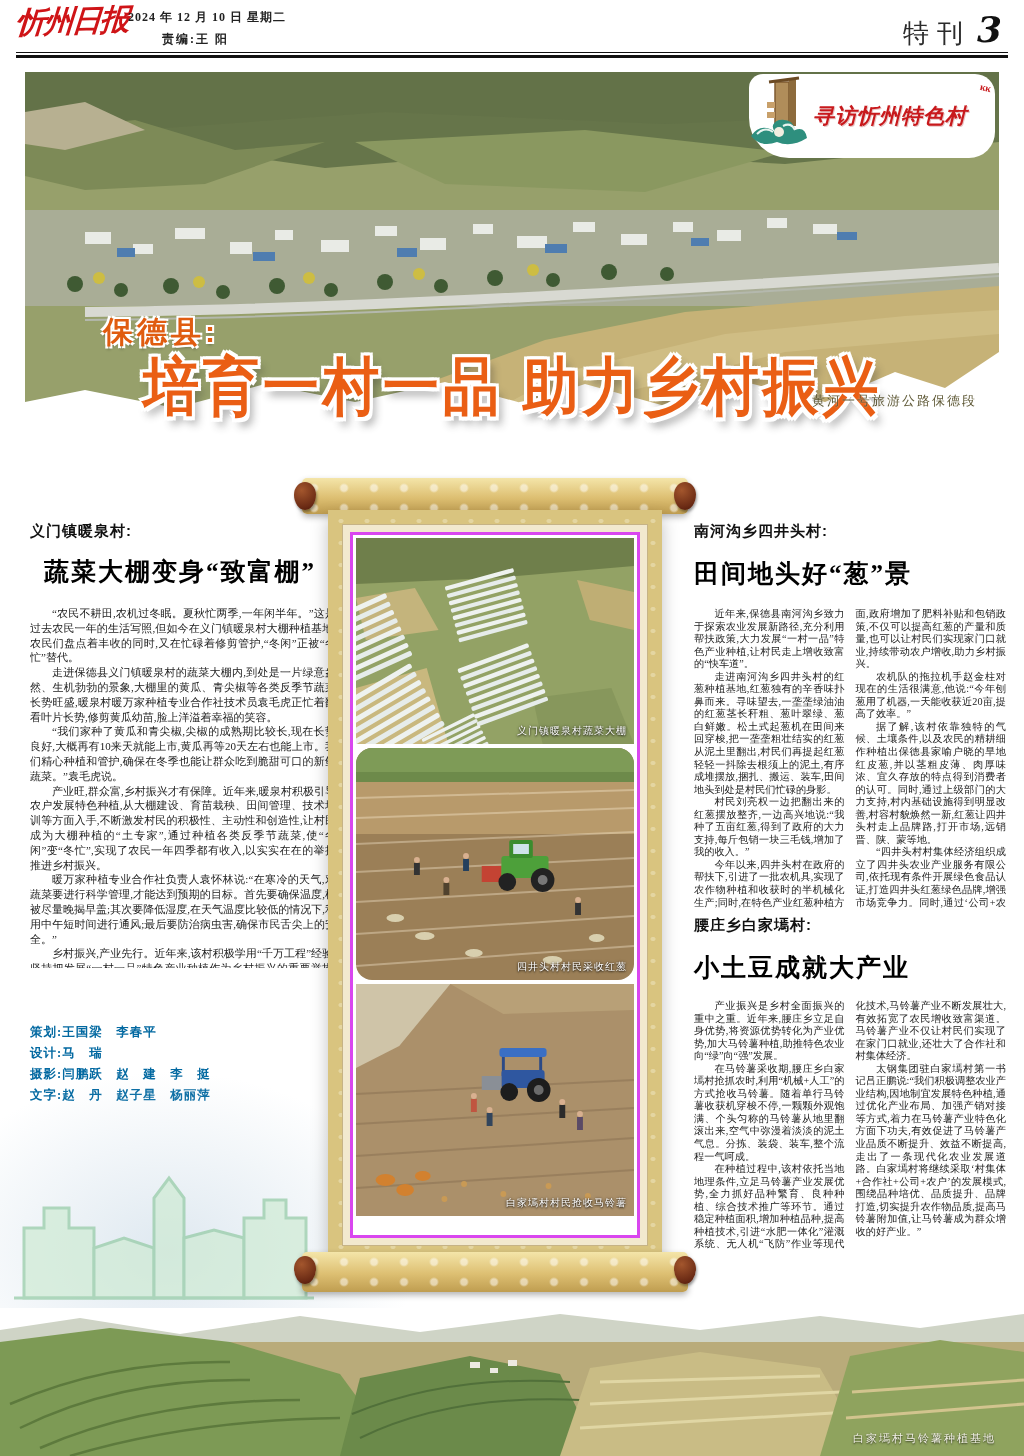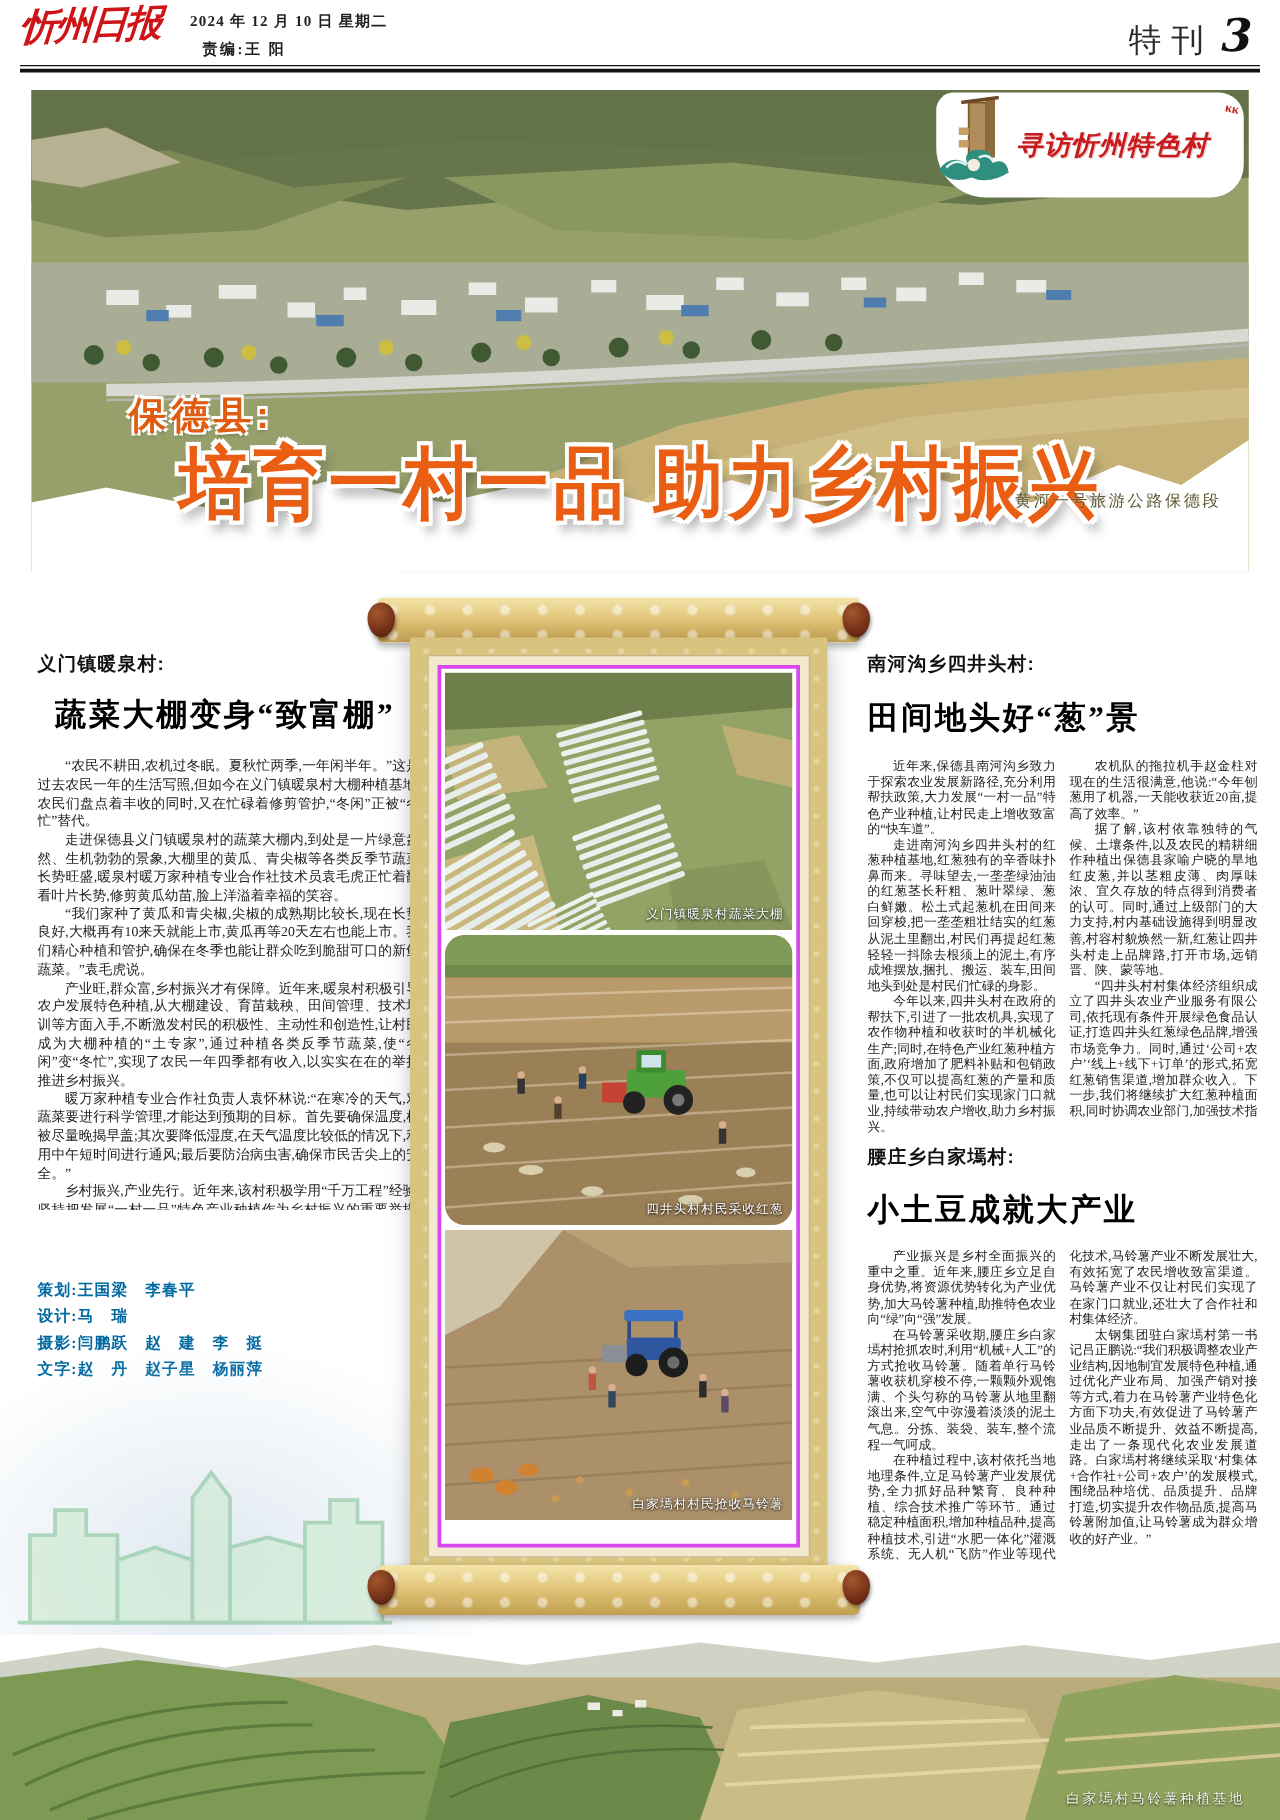--- a/index.html
+++ b/index.html
@@ -10,21 +10,21 @@
     font-family:"Liberation Serif","DejaVu Serif",serif; color:#1a1a1a;
   }
   
   .masthead-row { position:absolute; left:0; top:0; width:1024px; height:58px; }
   .logo {
     position:absolute; left:16px; top:6px; width:120px;
     font-family:"DejaVu Serif","Liberation Serif",serif;
     font-size:30px; font-weight:bold; font-style:italic; color:#cf1417;
     transform:rotate(-2deg) skewX(-6deg); letter-spacing:-2px; line-height:1;
   }
-  .pub-date { position:absolute; left:152px; top:9px; font-size:12px; font-weight:bold; color:#222; letter-spacing:1px; }
+  .pub-date { position:absolute; left:128px; top:9px; font-size:12px; font-weight:bold; color:#222; letter-spacing:1px; }
   .pub-editor { position:absolute; left:162px; top:31px; font-size:12px; font-weight:bold; color:#222; letter-spacing:2px; }
   .section-info { position:absolute; right:22px; top:8px; }
   .section-name { font-size:26px; color:#2b2b2b; letter-spacing:8px; font-family:"Liberation Sans","DejaVu Sans",sans-serif; }
   .page-num { font-size:36px; font-weight:bold; font-style:italic; color:#111; font-family:"DejaVu Serif",serif; margin-left:2px; }
   .rule-thin { position:absolute; left:16px; right:16px; top:52px; height:1px; background:#111; }
   .rule-thick { position:absolute; left:16px; right:16px; top:55px; height:3px; background:#111; }
 
   
   .banner { position:absolute; left:25px; top:72px; width:974px; height:385px; }
   .banner svg { position:absolute; left:0; top:0; }
@@ -410,20 +410,21 @@
       <span class="knob knob-r"></span>
     </div>
   </div>
 
   <article class="article art-right-top">
     <div class="art-location">南河沟乡四井头村:</div>
     <h2 class="art-title">田间地头好“葱”景</h2>
     <div class="art-body">
       <p>近年来,保德县南河沟乡致力于探索农业发展新路径,充分利用帮扶政策,大力发展“一村一品”特色产业种植,让村民走上增收致富的“快车道”。</p>
       <p>走进南河沟乡四井头村的红葱种植基地,红葱独有的辛香味扑鼻而来。寻味望去,一垄垄绿油油的红葱茎长秆粗、葱叶翠绿、葱白鲜嫩。松土式起葱机在田间来回穿梭,把一垄垄粗壮结实的红葱从泥土里翻出,村民们再提起红葱轻轻一抖除去根须上的泥土,有序成堆摆放,捆扎、搬运、装车,田间地头到处是村民们忙碌的身影。</p>
+      <p>村民刘亮权一边把翻出来的红葱摆放整齐,一边高兴地说:“我种了五亩红葱,得到了政府的大力支持,每斤包销一块三毛钱,增加了我的收入。”</p>
       <p>今年以来,四井头村在政府的帮扶下,引进了一批农机具,实现了农作物种植和收获时的半机械化生产;同时,在特色产业红葱种植方面,政府增加了肥料补贴和包销政策,不仅可以提高红葱的产量和质量,也可以让村民们实现家门口就业,持续带动农户增收,助力乡村振兴。</p>
       <p>农机队的拖拉机手赵金柱对现在的生活很满意,他说:“今年刨葱用了机器,一天能收获近20亩,提高了效率。”</p>
       <p>据了解,该村依靠独特的气候、土壤条件,以及农民的精耕细作种植出保德县家喻户晓的旱地红皮葱,并以茎粗皮薄、肉厚味浓、宜久存放的特点得到消费者的认可。同时,通过上级部门的大力支持,村内基础设施得到明显改善,村容村貌焕然一新,红葱让四井头村走上品牌路,打开市场,远销晋、陕、蒙等地。</p>
       <p>“四井头村村集体经济组织成立了四井头农业产业服务有限公司,依托现有条件开展绿色食品认证,打造四井头红葱绿色品牌,增强市场竞争力。同时,通过‘公司+农户’‘线上+线下+订单’的形式,拓宽红葱销售渠道,增加群众收入。下一步,我们将继续扩大红葱种植面积,同时协调农业部门,加强技术指导和服务,提高红葱的产量和品质。”该村党支部书记刘林义说。</p>
     </div>
   </article>
 
   <article class="article art-right-bot">
     <div class="art-location">腰庄乡白家墕村:</div>
     <h2 class="art-title">小土豆成就大产业</h2>

